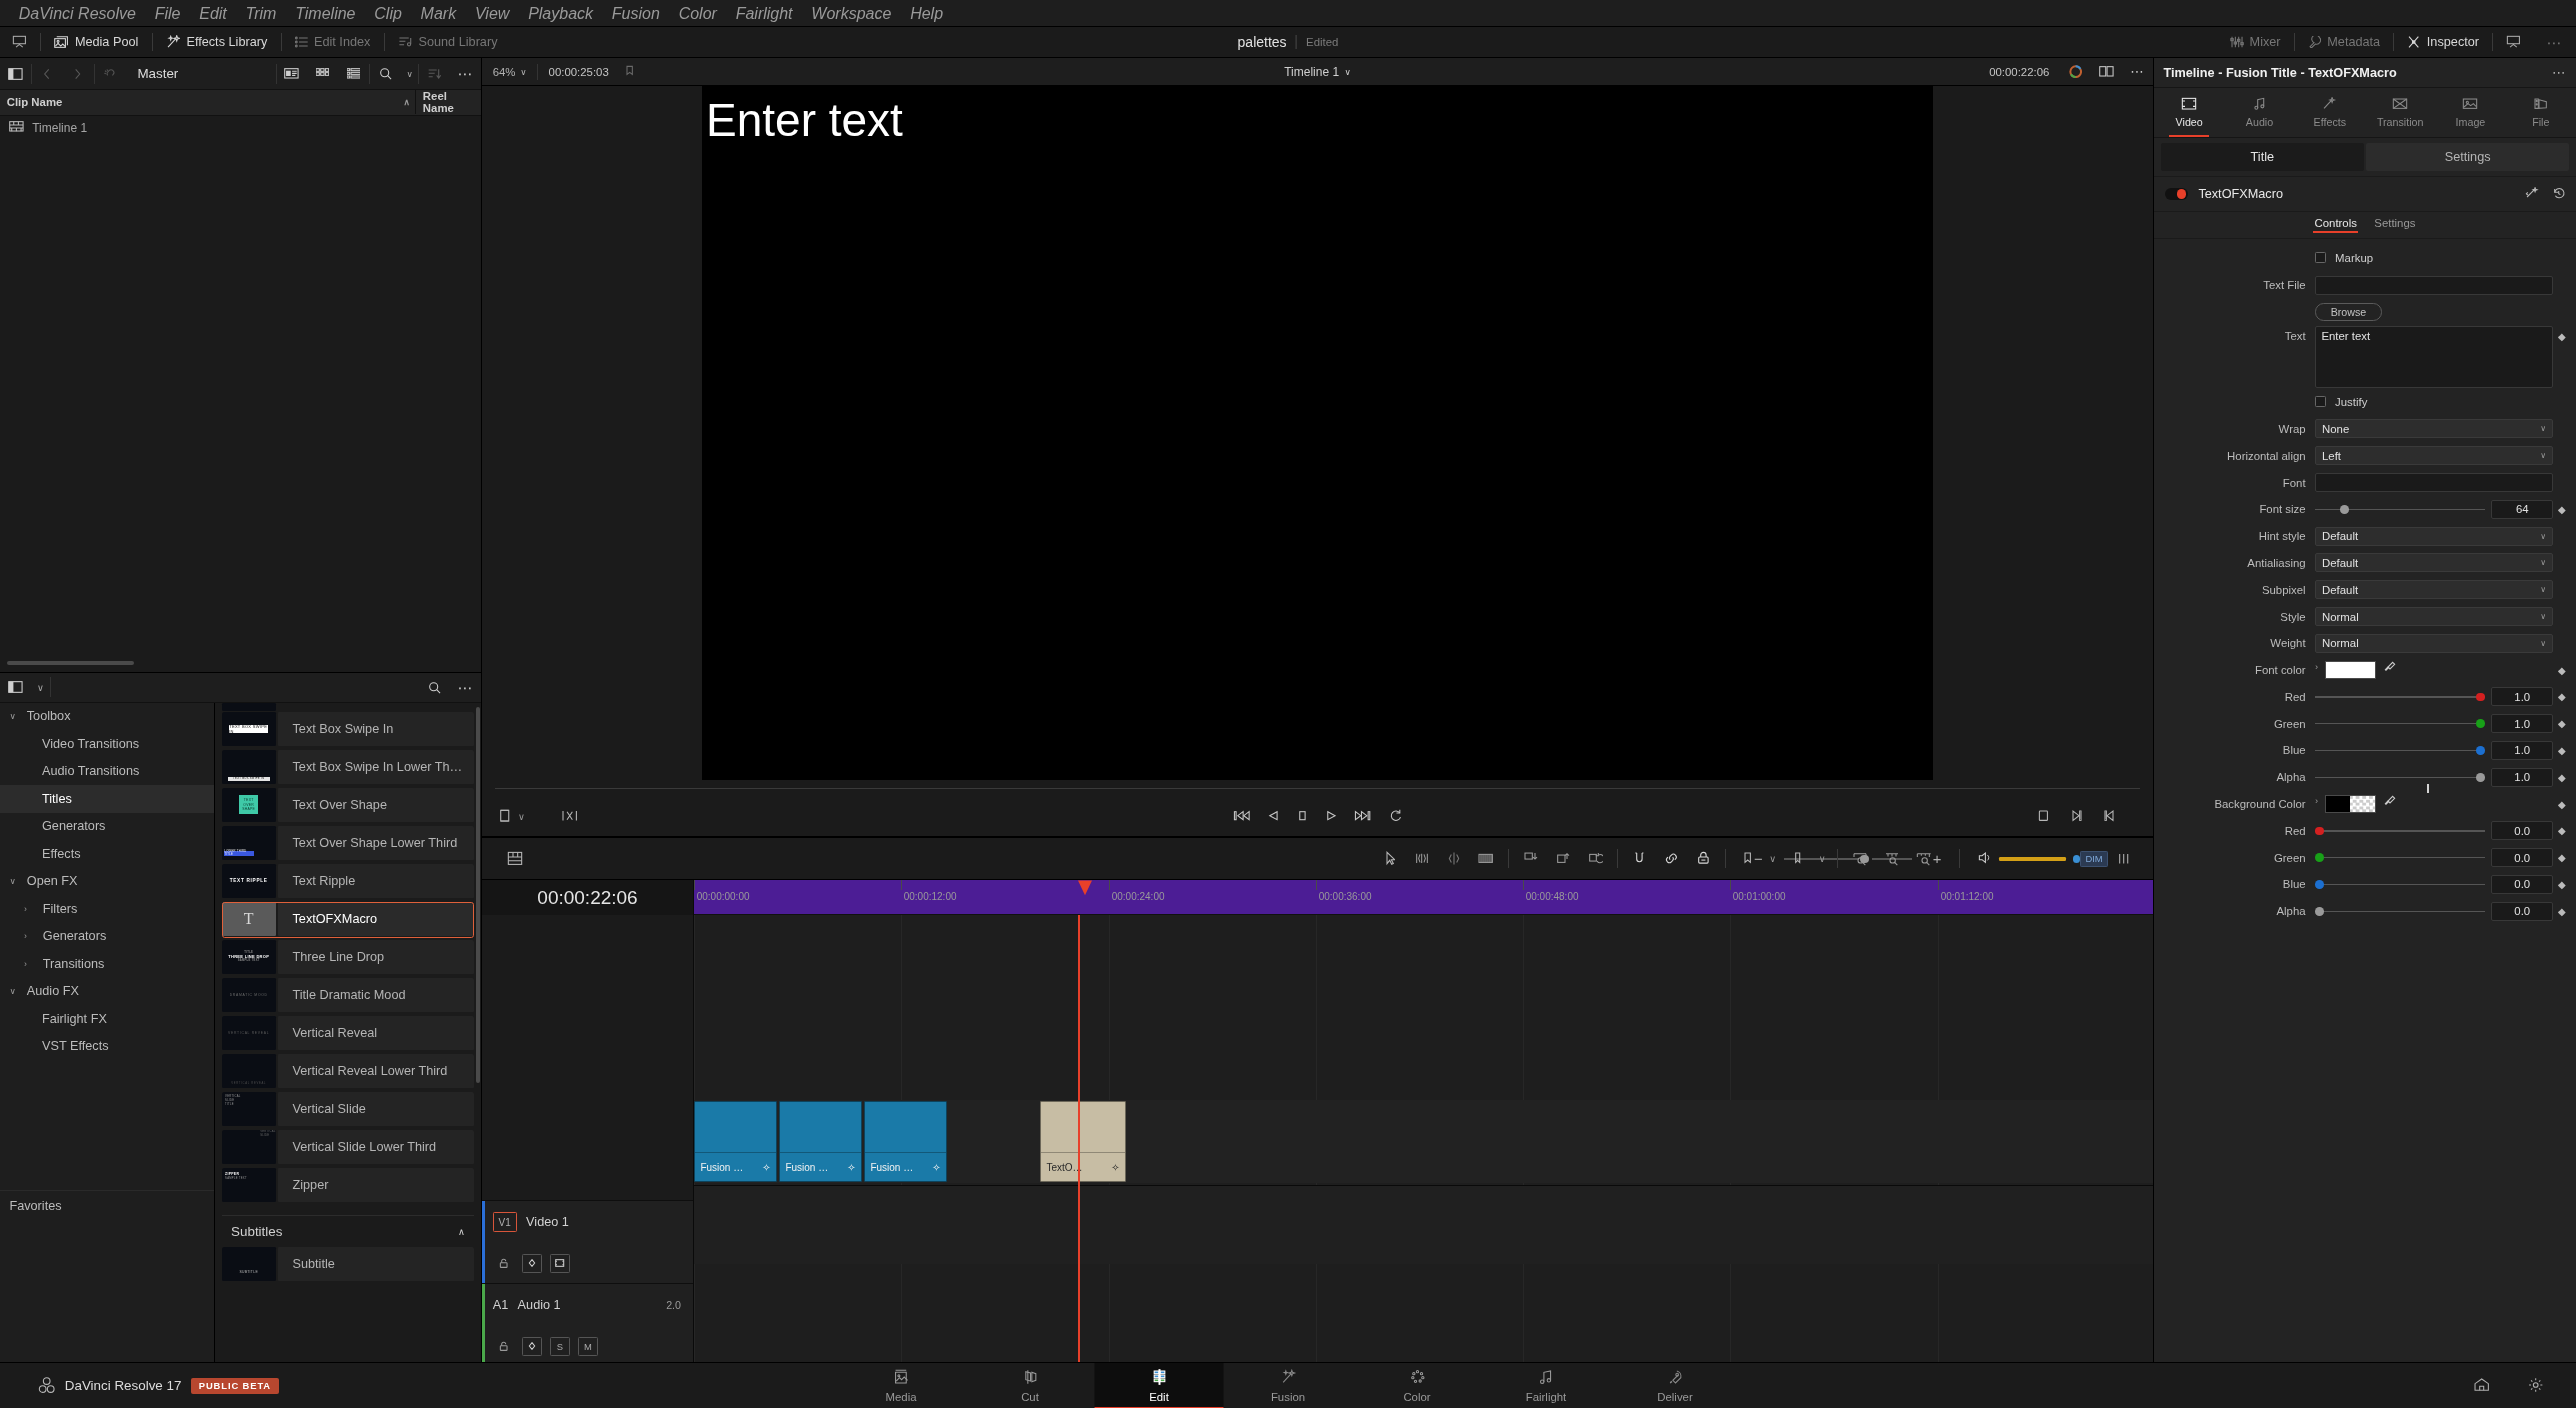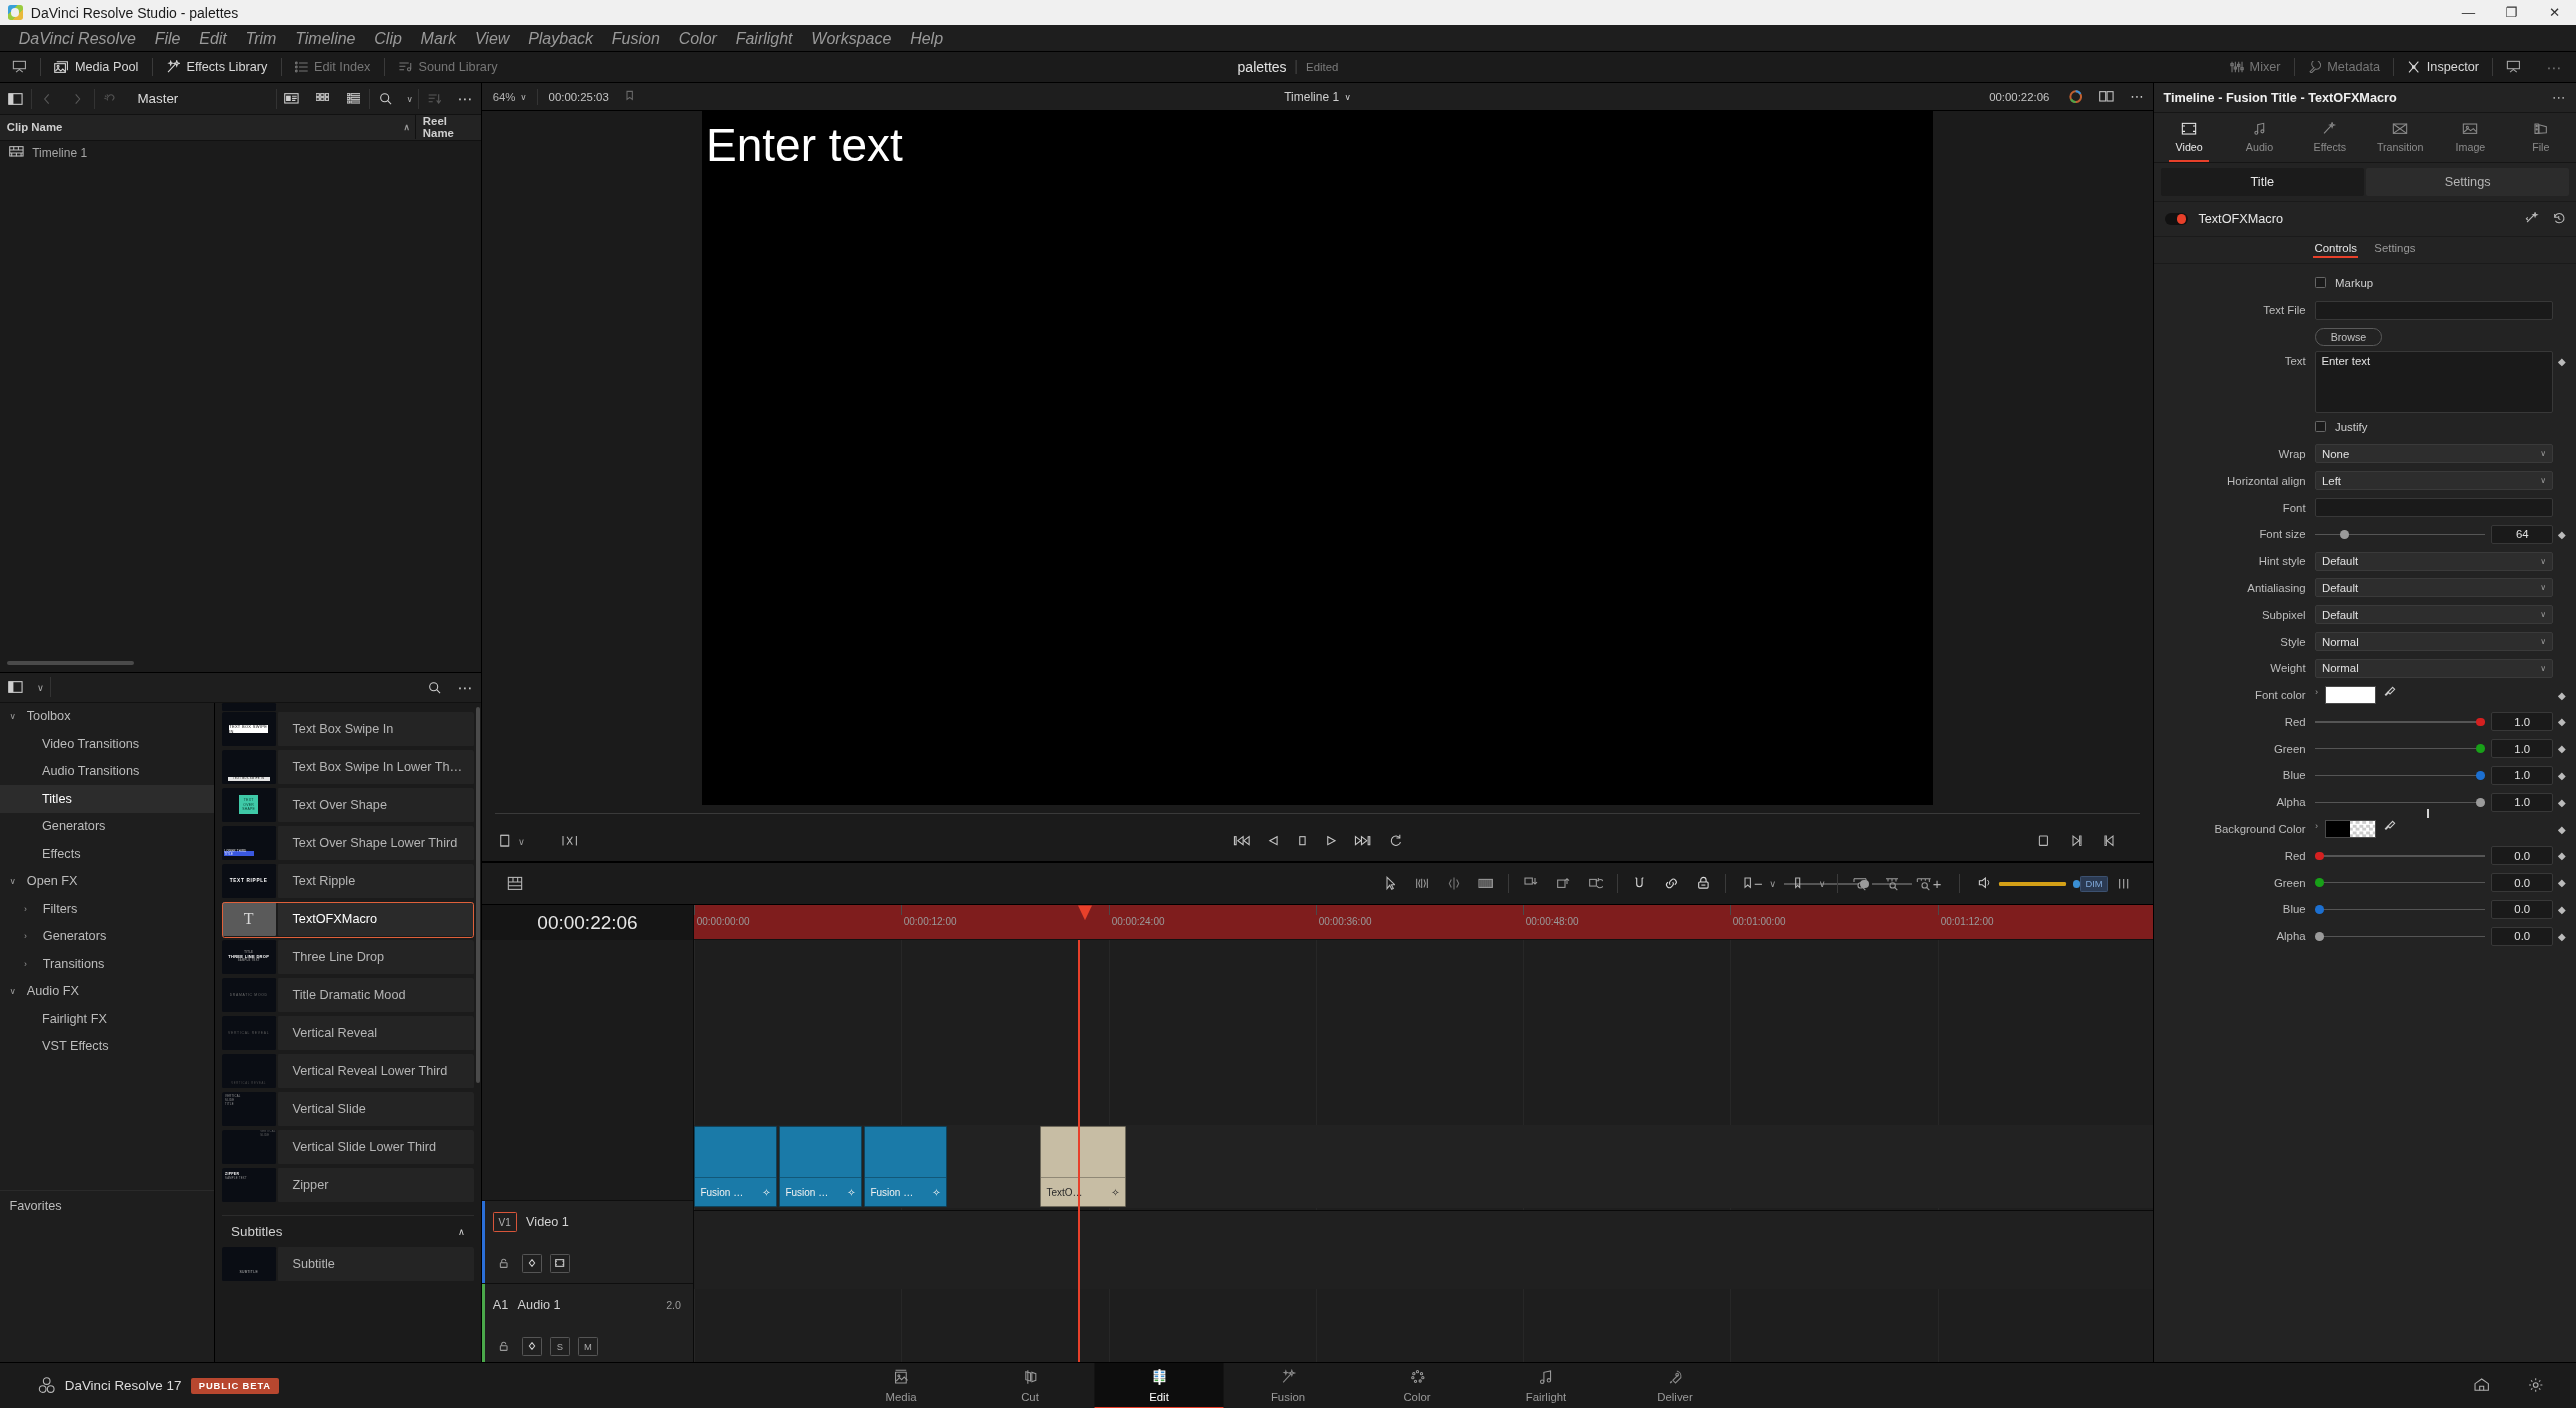--- a/index.html
+++ b/index.html
@@ -161,21 +161,21 @@
   .am-bar { width:67px; height:3.4px; background:linear-gradient(90deg,#d4a017,#d4a017); border-radius:1.3px; }
   .am-dot { width:7.4px;height:7.4px;border-radius:50%;background:#3a8fd4; }
   .dim-badge { font-size:9.4px; background:#2b3a52; color:#7fa8d8; padding:1.3px 4px; border-radius:1.3px;
                border:0.7px solid #3c5170; }
 
   
   .timeline { flex:1; display:flex; flex-direction:column; min-height:0; background:#1b1b1b; }
   .tl-top { height:35px; flex:0 0 35px; display:flex; }
   .tl-tc-box { width:212px; flex:0 0 212px; background:#151515; display:flex; align-items:center;
                justify-content:center; font-size:19px; color:#e6e6e6; border-right:0.7px solid #0a0a0a;}
-  .tl-ruler { flex:1; position:relative; background:#7f1d1d; border-bottom:0.7px solid #111; }
+  .tl-ruler { flex:1; position:relative; background:#4c1d95; border-bottom:0.7px solid #111; }
   .ruler-tick { position:absolute; top:0; width:0.7px; background:#4a4a4a; }
   .ruler-lbl { position:absolute; top:10.7px; font-size:10px; color:#9a9a9a; padding-left:2.7px; }
   .tl-tracks { flex:1; display:flex; position:relative; overflow:hidden; }
   .tl-heads { width:212px; flex:0 0 212px; background:#1b1b1b; border-right:0.7px solid #0a0a0a;
               display:flex; flex-direction:column; }
   .head-spacer { flex:1; }
   .trk-head { border-top:0.7px solid #0e0e0e; }
   .trk-head.video { height:83px; flex:0 0 83px; background:#202020; position:relative;}
   .trk-head.audio { height:79px; flex:0 0 79px; background:#202020; position:relative;}
   .trk-head .accent { position:absolute; left:0; top:0; bottom:0; width:2.7px; }
@@ -280,29 +280,20 @@
   .bb-page.active::after { content:""; position:absolute; bottom:0; left:0; right:0; height:2px;
                            background:#e8402a; }
   .bb-right { margin-left:auto; display:flex; align-items:center; gap:36px; padding-right:32px; }
   svg { fill:none; stroke:currentColor; stroke-width:1.6; }
 </style>
 </head>
 <body>
 
 <div class="app">
 
-  <div class="titlebar">
-    <div class="tb-logo"></div>
-    <div class="tb-title">DaVinci Resolve Studio - palettes</div>
-    <div class="tb-ctrls">
-      <div class="tb-btn">—</div>
-      <div class="tb-btn">❐</div>
-      <div class="tb-btn close">✕</div>
-    </div>
-  </div>
 
   <div class="menubar">
     <div class="menu-item">DaVinci Resolve</div>
     <div class="menu-item">File</div>
     <div class="menu-item">Edit</div>
     <div class="menu-item">Trim</div>
     <div class="menu-item">Timeline</div>
     <div class="menu-item">Clip</div>
     <div class="menu-item">Mark</div>
     <div class="menu-item">View</div>

